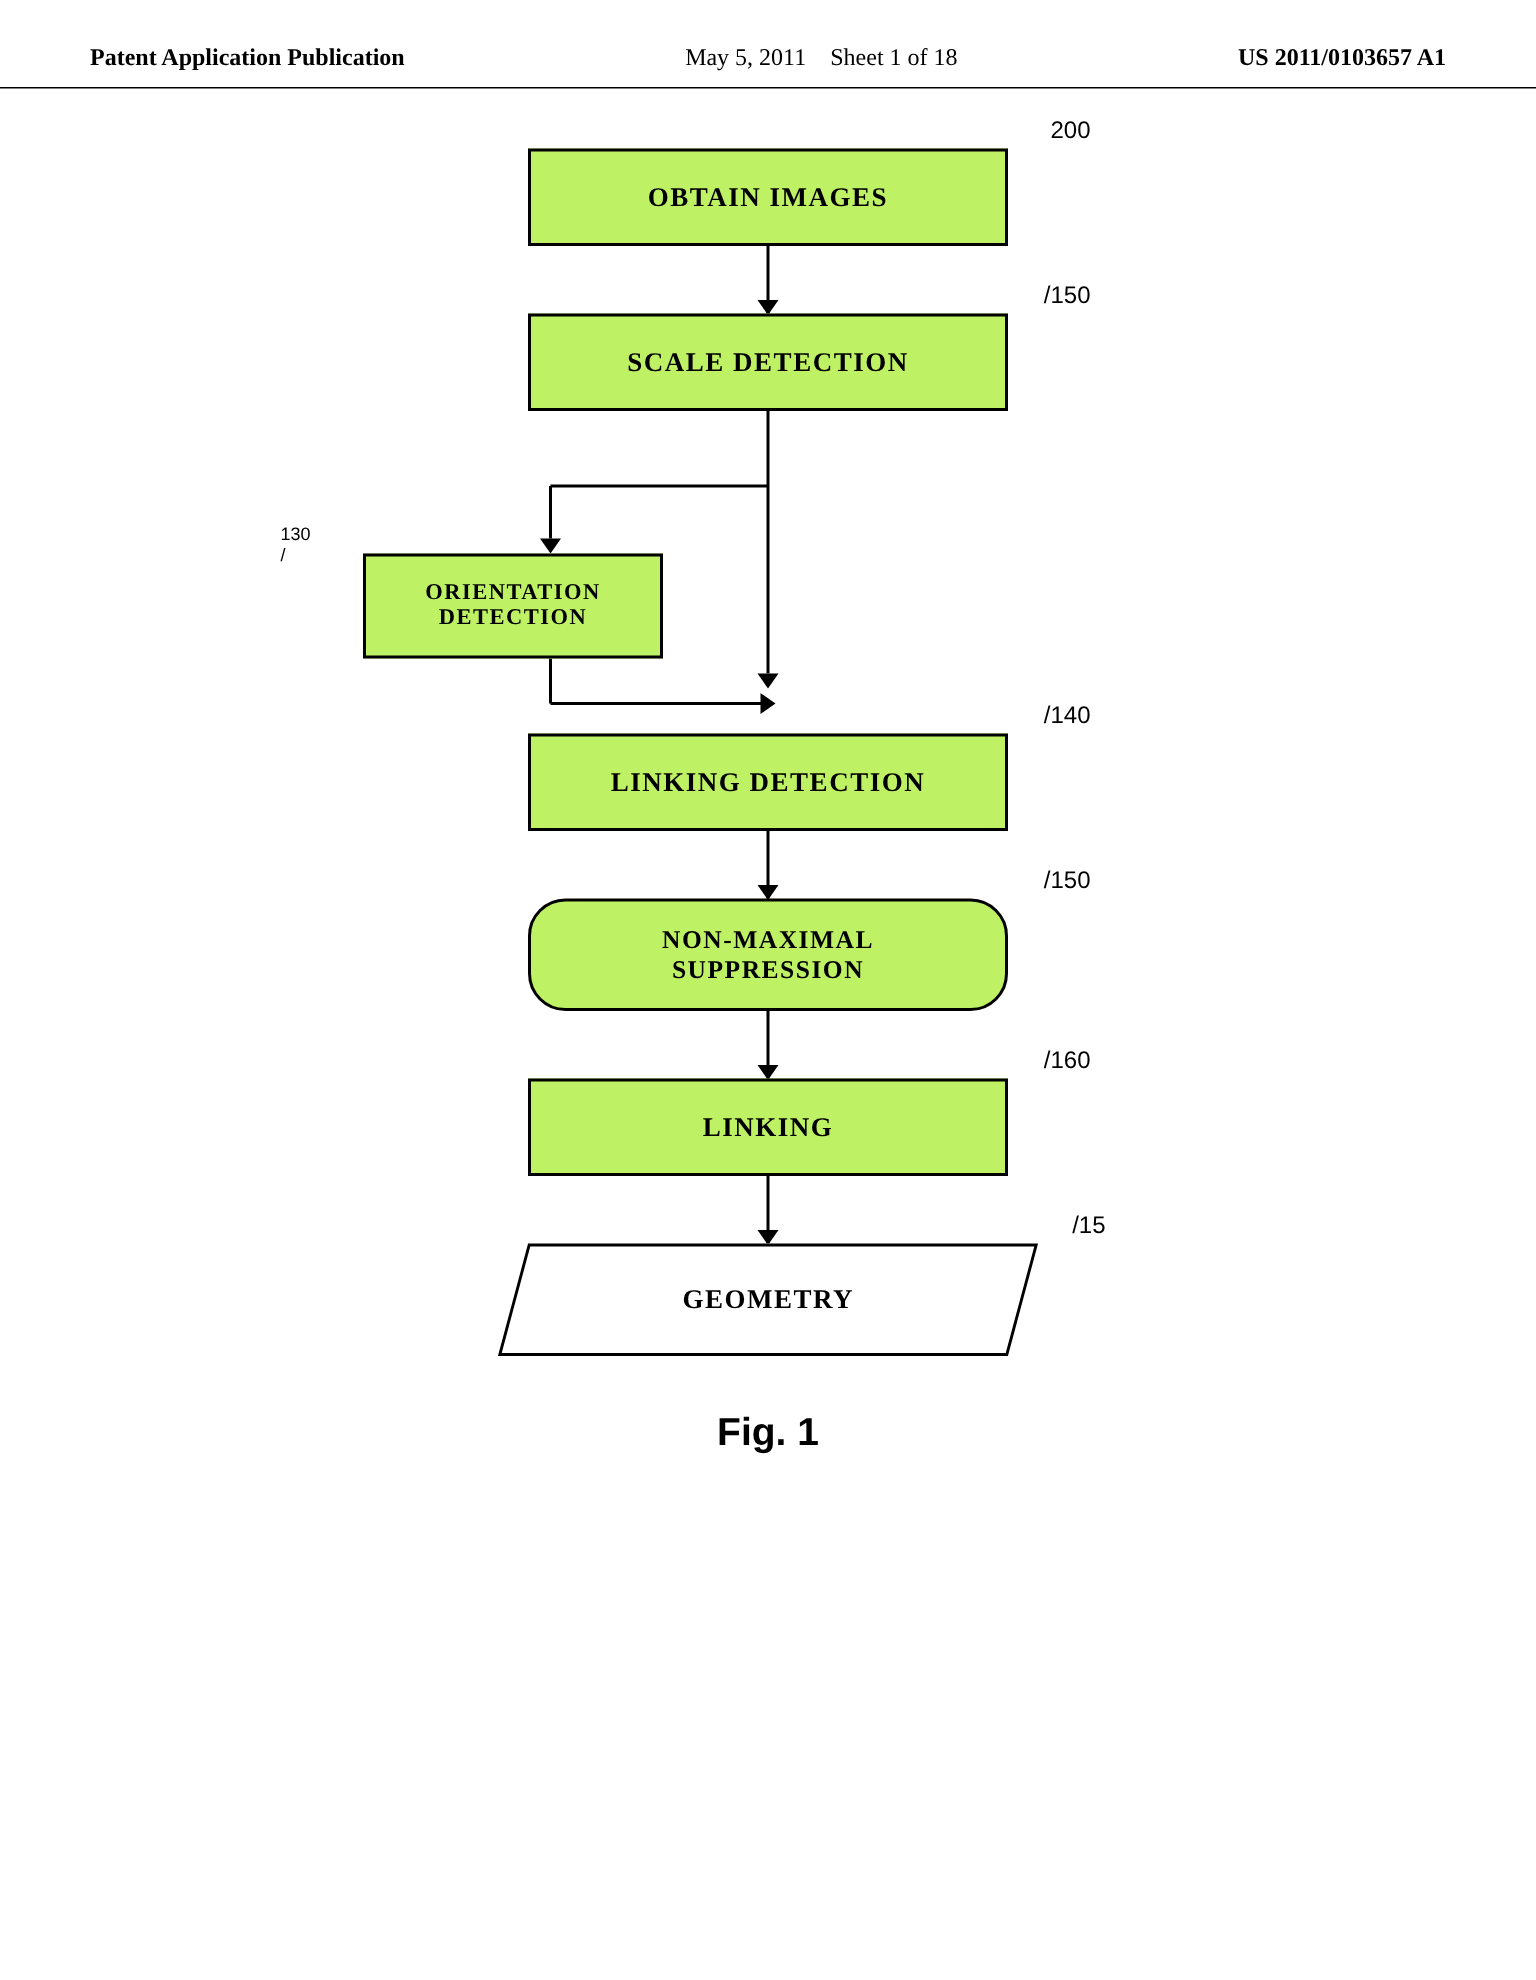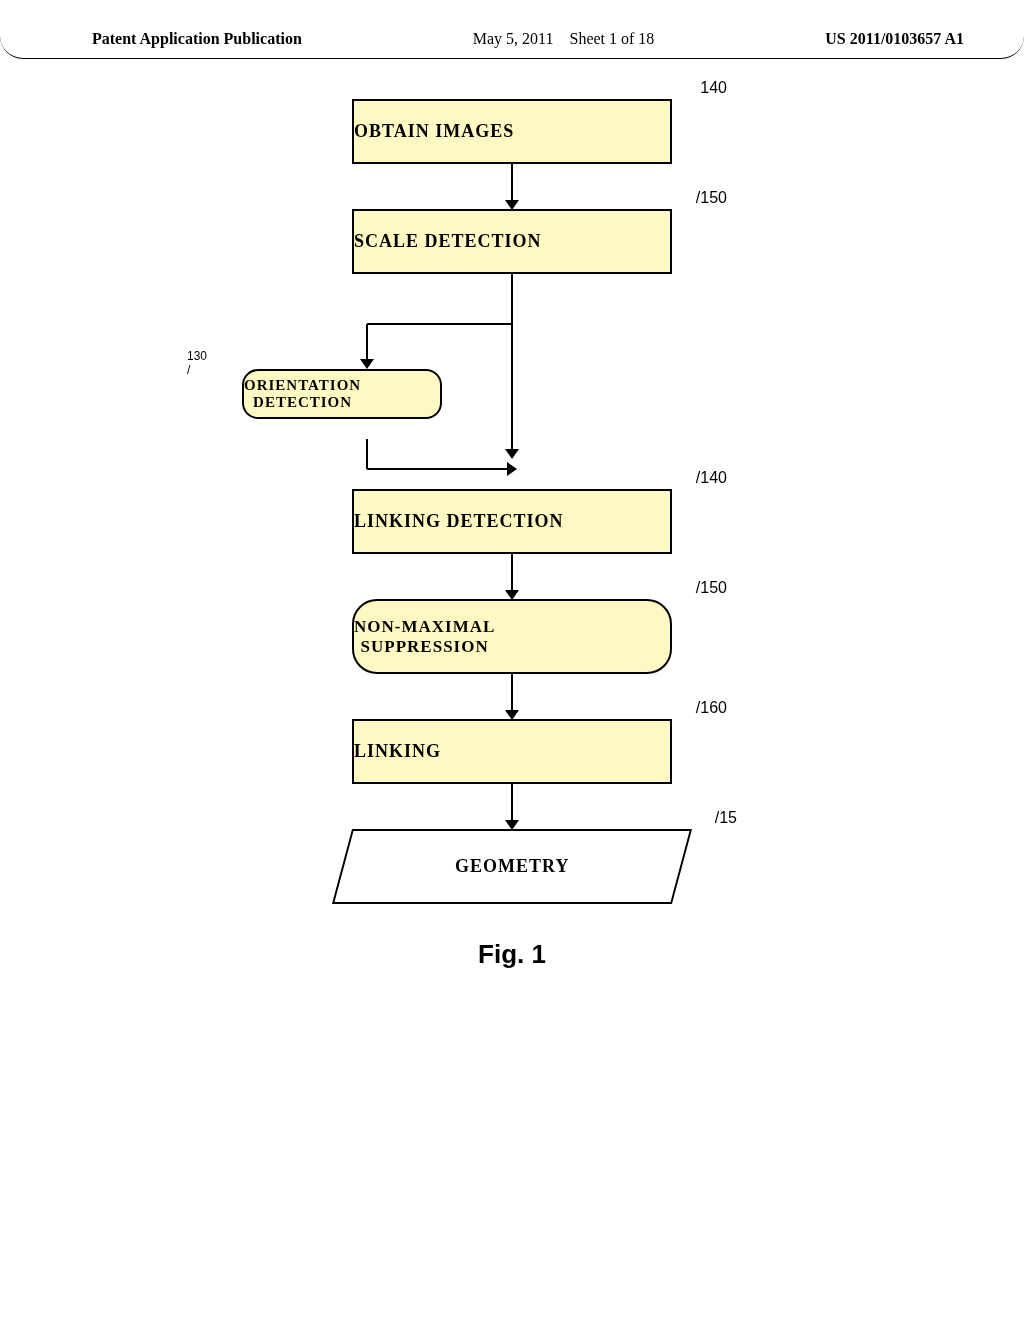--- a/index.html
+++ b/index.html
@@ -8,23 +8,22 @@
       height: 1320px;
       background: #fff;
       font-family: 'Times New Roman', Times, serif;
       overflow: hidden;
     }
 
     .header {
       display: flex;
       justify-content: space-between;
       align-items: flex-start;
-      padding: 30px 60px 10px 92px;
+      padding: 30px 60px 10px 60px;
       border-bottom: 1px solid #000;
-      border-radius: 23px;
     }
 
     .header-left {
       font-size: 16px;
       font-weight: bold;
     }
 
     .header-center {
       font-size: 16px;
       text-align: center;
@@ -39,23 +38,24 @@
     .diagram-container {
       display: flex;
       flex-direction: column;
       align-items: center;
       padding: 40px 0 20px 0;
       position: relative;
     }
 
     .box {
       border: 2px solid #000;
-      background: #fef9c3;
-      display: flex;
-      align-items: center;
+      background: #bef264;
+      display: flex;
+      align-items: center;
+      justify-content: center;
       text-align: center;
       font-size: 18px;
       font-weight: bold;
       letter-spacing: 1px;
       position: relative;
     }
 
     .box-wide {
       width: 320px;
       height: 65px;
@@ -145,21 +145,21 @@
   <div class="header-right">US 2011/0103657 A1</div>
 </div>
 
 <div class="diagram-container">
 
   <div class="flow-step">
     <div class="step-wrapper">
       <div class="box box-wide">
         <span>OBTAIN IMAGES</span>
       </div>
-      <span class="side-label" style="right: -55px; top: -20px;">140</span>
+      <span class="side-label" style="right: -55px; top: -20px;">200</span>
     </div>
     <div class="connector-arrow" style="height:45px;"></div>
   </div>
 
   <div class="flow-step">
     <div class="step-wrapper">
       <div class="box box-wide">
         <span>SCALE DETECTION</span>
       </div>
       <span class="side-label" style="right: -55px; top: -20px;">/150</span>
@@ -183,21 +183,21 @@
       <polygon points="293,175 307,175 300,185" fill="#000"></polygon>
 
       <line x1="155" y1="165" x2="155" y2="195" stroke="#000" stroke-width="2"></line>
       <line x1="155" y1="195" x2="300" y2="195" stroke="#000" stroke-width="2"></line>
 
       <polygon points="295,188 295,202 305,195" fill="#000"></polygon>
     </svg>
 
     <div style="position:absolute; top:95px; left:30px;">
       <div style="position:relative;">
-        <div class="box" style="width:200px; height:50px;border-radius:16px;">
+        <div class="box" style="width:200px; height:70px;">
           <span style="font-size:15px; font-weight:bold; letter-spacing:1px; text-align:center;">ORIENTATION<br>DETECTION</span>
         </div>
         <span style="position:absolute; left:-55px; top:-20px; font-family:Arial,sans-serif; font-size:12px;">130<br>/</span>
       </div>
     </div>
 
   </div>
 
   <div class="flow-step" style="margin-top:-15px;">
     <div class="step-wrapper">

